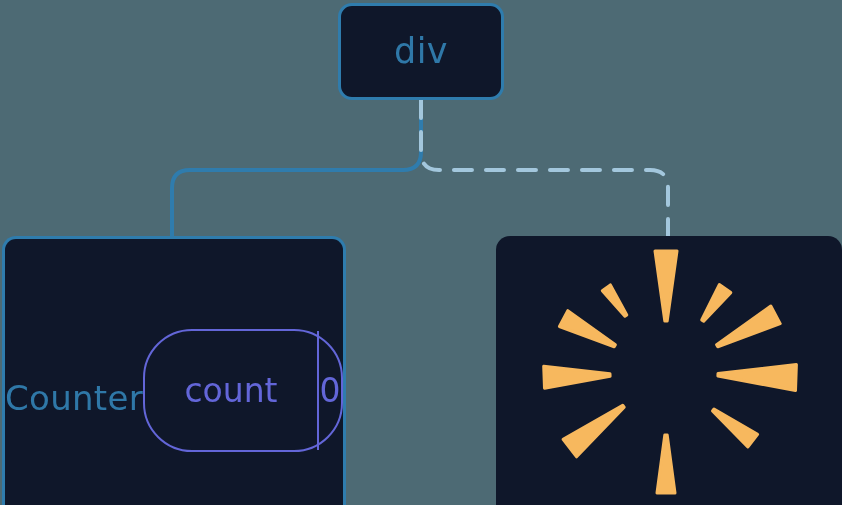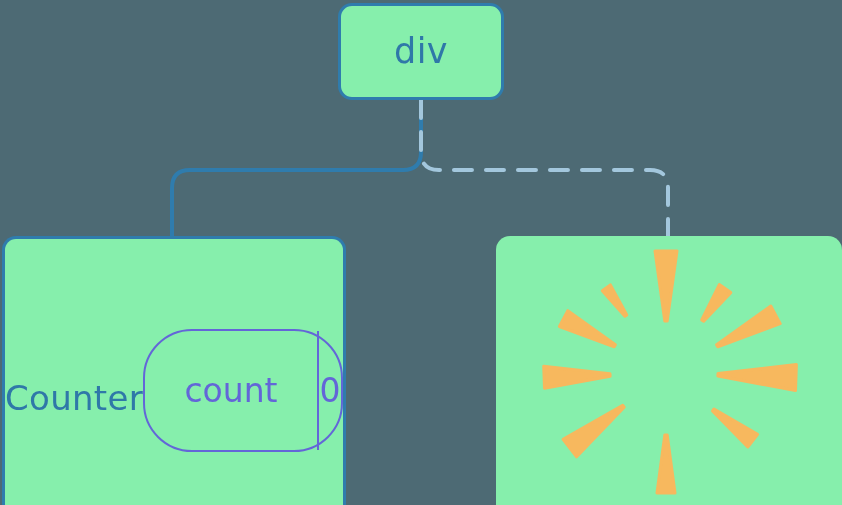--- a/index.html
+++ b/index.html
@@ -27,21 +27,21 @@
     position: absolute;
     left: 0; top: 0;
     width: 842px;
     height: 505px;
     z-index: 1;
   }
 
   
   .node {
     position: absolute;
-    background: #86efac;
+    background: #0f172a;
     box-sizing: border-box;
     z-index: 2;
   }
 
   .node-div {
     left: 338px;
     top: 3px;
     width: 166px;
     height: 97px;
     border: 3px solid #2f7cad;

